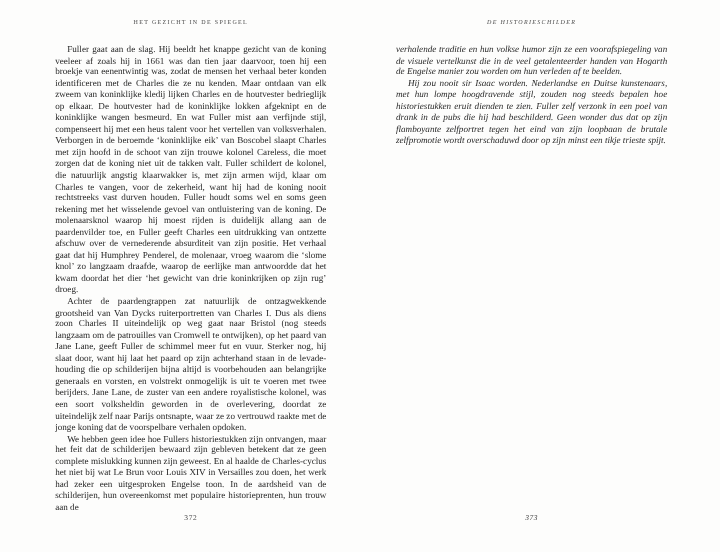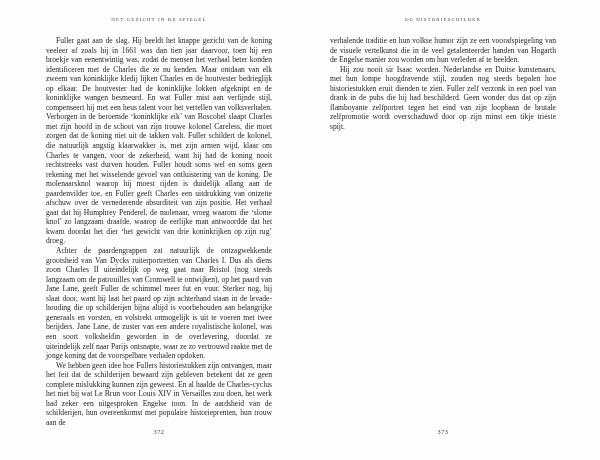--- a/index.html
+++ b/index.html
@@ -16,21 +16,21 @@
     font-family: "Liberation Serif", "DejaVu Serif", serif;
     color: #262626;
   }
   .page {
     position: absolute;
     top: 0;
     width: 300px;
     height: 355px;
   }
   .page.left  { left: 0; }
-  .page.right { left: 300px; }
+  .page.right { left: 300px; font-style: italic; }
 
   .running-head {
     position: absolute;
     top: 17px;
     font-size: 5px;
     letter-spacing: 1.1px;
     color: #4a4a4a;
     text-align: center;
     text-transform: uppercase;
     white-space: nowrap;

